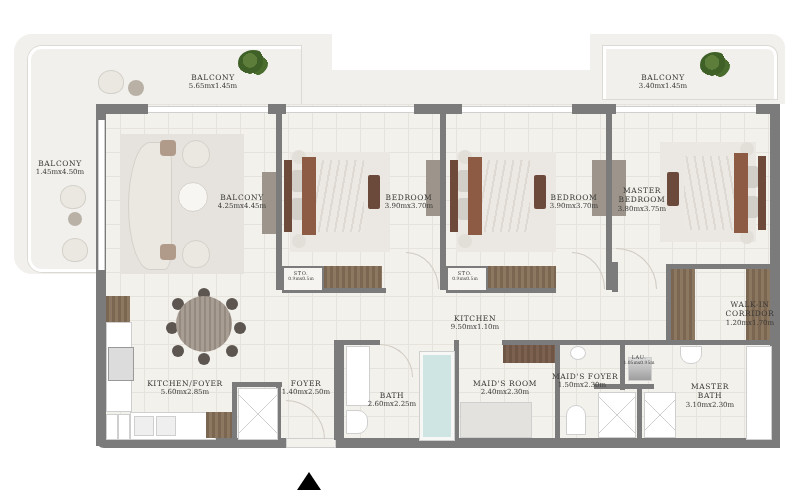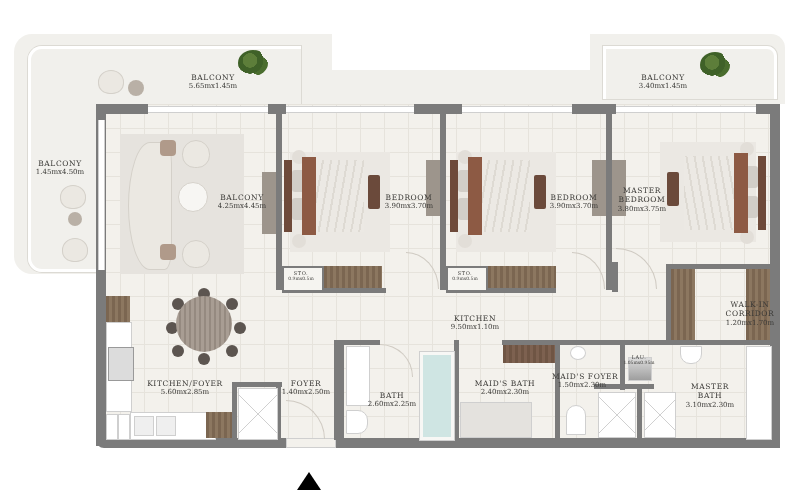--- a/index.html
+++ b/index.html
@@ -239,21 +239,21 @@
 <div class="tub" style="left:420px;top:352px;width:28px;height:82px;"></div>
 <div class="door-arc" style="left:380px;top:344px;width:32px;height:32px;"></div>
 <div class="label" style="left:362px;top:391px;width:60px;">
   <span class="n">BATH</span>
   <span class="d">2.60mx2.25m</span>
 </div>
 
 <div class="wardrobe-wood" style="left:503px;top:345px;width:52px;height:18px;background:repeating-linear-gradient(90deg,#6f5544 0 3px,#7d6150 3px 6px);"></div>
 <div class="fixture" style="left:460px;top:402px;width:70px;height:34px;background:#e4e2de;"></div>
 <div class="label" style="left:470px;top:379px;width:70px;">
-  <span class="n">MAID'S BATH</span>
+  <span class="n">MAID'S ROOM</span>
   <span class="d">2.40mx2.30m</span>
 </div>
 
 <div class="fixture" style="left:570px;top:346px;width:14px;height:12px;border-radius:50%;"></div>
 <div class="fixture" style="left:566px;top:405px;width:18px;height:28px;border-radius:10px 10px 0 0;"></div>
 <div class="label" style="left:552px;top:372px;width:60px;">
   <span class="n">MAID'S FOYER</span>
   <span class="d">1.50mx2.30m</span>
 </div>
 <div class="shower" style="left:598px;top:392px;width:36px;height:44px;"></div>

